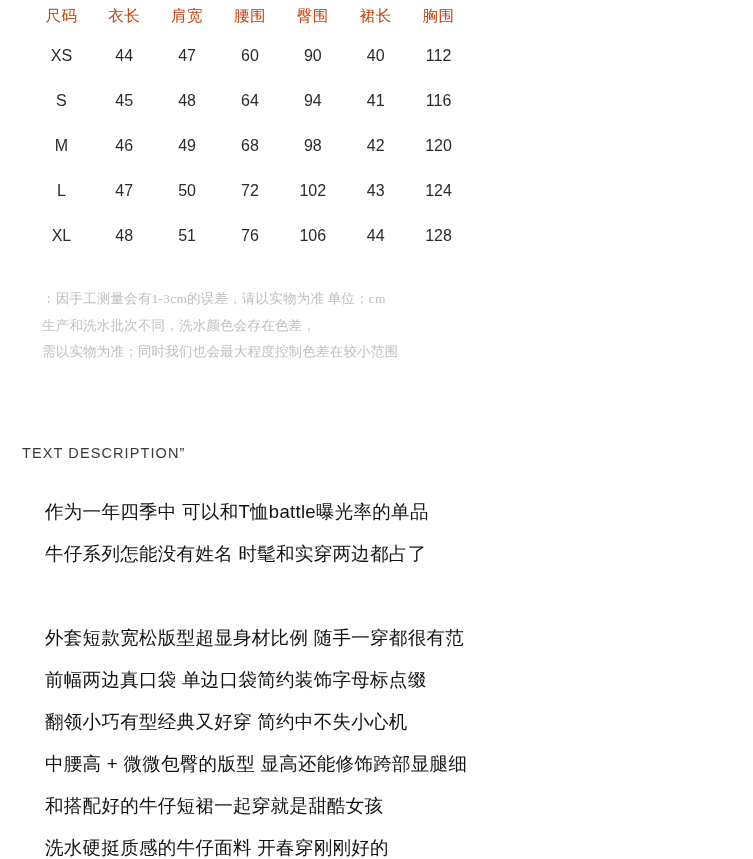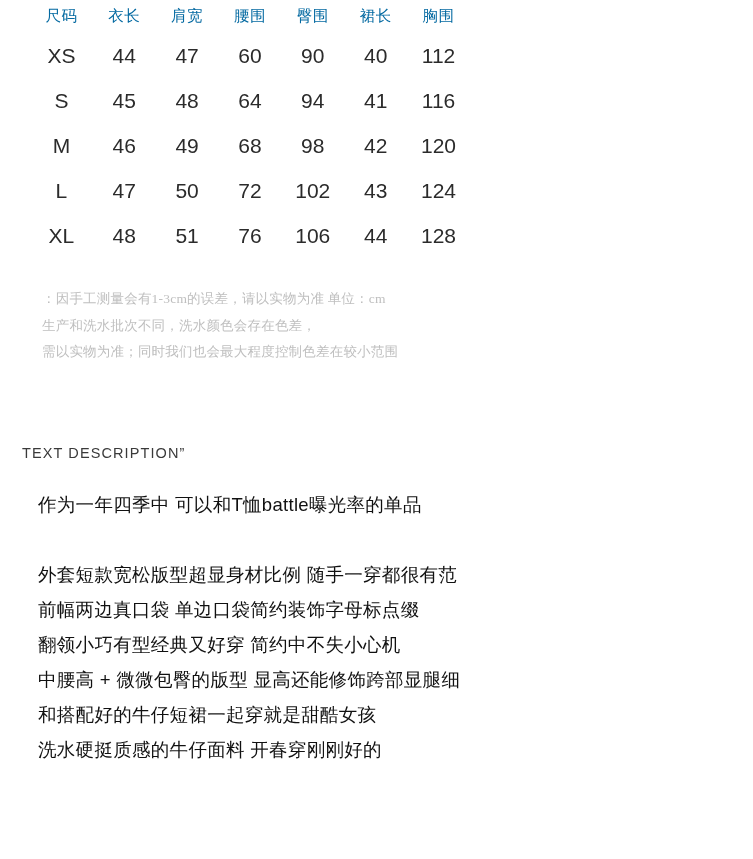--- a/index.html
+++ b/index.html
@@ -37,26 +37,26 @@
   .size-table th {
     text-align: center;
     vertical-align: middle;
     padding: 0;
     border: 0;
     font-weight: normal;
   }
   .size-table thead th {
     height: 33px;
     font-size: 15.5px;
-    color: #0369a1;
+    color: #c2410c;
     letter-spacing: 0.5px;
   }
   .size-table tbody td {
     height: 45px;
-    font-size: 21px;
+    font-size: 16px;
     color: #2b2b2b;
   }
   .size-table tbody td.size-label {
     color: #2b2b2b;
   }
 
   
   .note {
     position: absolute;
     left: 42px;
@@ -84,21 +84,21 @@
     white-space: nowrap;
   }
 
   .desc-body {
     position: absolute;
     left: 38px;
     top: 487px;
     width: 700px;
   }
   .desc-body p {
-    margin: 0;
+    margin: 7px;
     font-size: 18.5px;
     line-height: 35px;
     color: #111111;
     letter-spacing: 0.3px;
     white-space: nowrap;
   }
   .desc-gap {
     height: 35px;
   }
 </style>
@@ -171,20 +171,21 @@
   <div class="note">
     <p>：因手工测量会有1-3cm的误差，请以实物为准 单位：cm</p>
     <p>生产和洗水批次不同，洗水颜色会存在色差，</p>
     <p>需以实物为准；同时我们也会最大程度控制色差在较小范围</p>
   </div>
 
   <div class="desc-heading">TEXT DESCRIPTION”</div>
 
   <div class="desc-body">
     <p>作为一年四季中 可以和T恤battle曝光率的单品</p>
+    <p>牛仔系列怎能没有姓名 时髦和实穿两边都占了</p>
     <div class="desc-gap"></div>
     <p>外套短款宽松版型超显身材比例 随手一穿都很有范</p>
     <p>前幅两边真口袋 单边口袋简约装饰字母标点缀</p>
     <p>翻领小巧有型经典又好穿 简约中不失小心机</p>
     <p>中腰高 + 微微包臀的版型 显高还能修饰跨部显腿细</p>
     <p>和搭配好的牛仔短裙一起穿就是甜酷女孩</p>
     <p>洗水硬挺质感的牛仔面料 开春穿刚刚好的</p>
   </div>
 
 </div>

